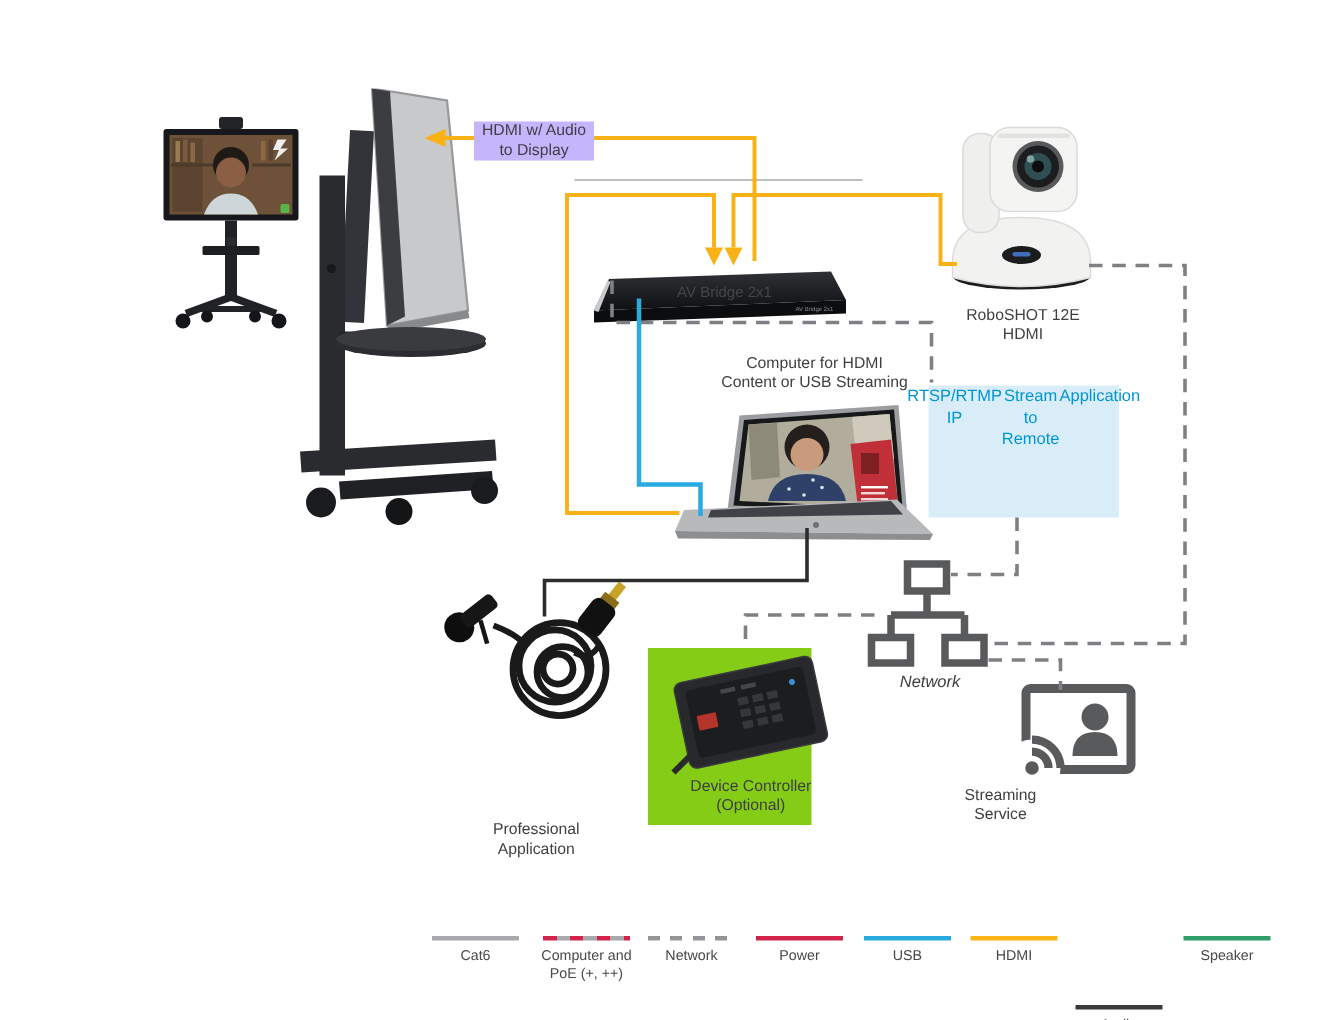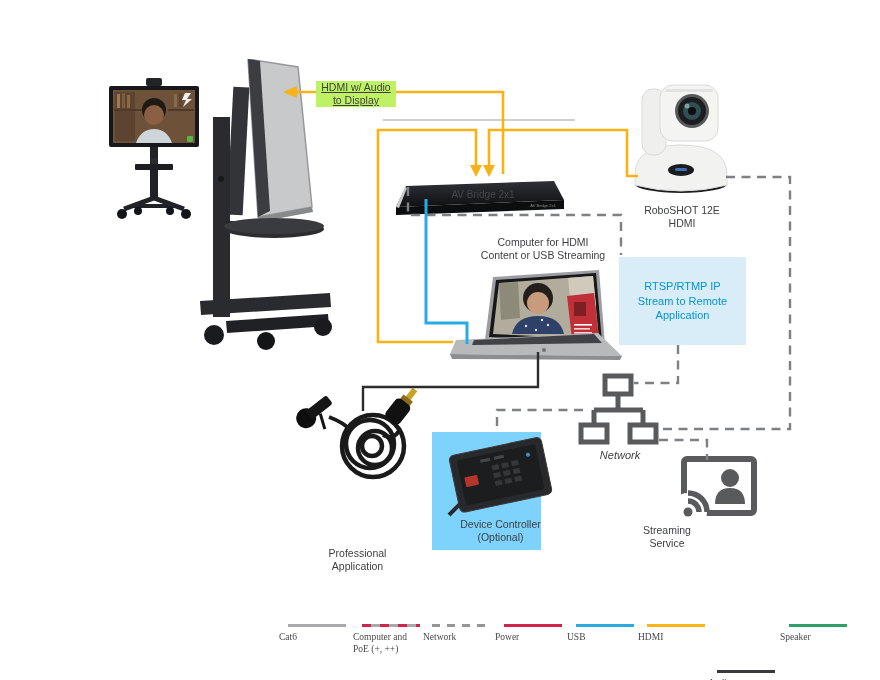--- a/index.html
+++ b/index.html
@@ -1,38 +1,38 @@
 <!DOCTYPE html>
 <html style="--c-hdmi: #F9B216; --c-usb: #29ABE2; --c-audio: #2D2D2E; --c-dash: #7E8083; --c-cat6: #BDBFC1; --c-power: #D2234A; --c-rtsp_bg: #D9EDF8; --c-rtsp_text: #0095D5; --c-cart_text: #4A3C9C; --c-label: #3E3F41;"><head>
 <meta charset="utf-8">
 <style>
   html,body{margin:0;padding:0;background:#ffffff;}
   #canvas{position:relative;width:880px;height:680px;background:#ffffff;overflow:hidden;
           font-family:"Liberation Sans",sans-serif;color:var(--c-label,#3e3f41);}
   .lbl{position:absolute;text-align:center;font-size:10.5px;line-height:13px;color:var(--c-label);}
-  .lbl.white-bg{background:#bef264;text-decoration:underline;}
+  .lbl.white-bg{background:#c4b5fd;}
   #lines-svg{position:absolute;left:0;top:0;z-index:5;pointer-events:none;}
   .ln-hdmi{stroke:var(--c-hdmi);stroke-width:2.6;fill:none;}
   .ar-hdmi{fill:var(--c-hdmi);}
   .ln-usb{stroke:var(--c-usb);stroke-width:3;fill:none;}
   .ln-audio{stroke:var(--c-audio);stroke-width:2.4;fill:none;}
   .ln-cat6{stroke:var(--c-cat6);stroke-width:1.3;fill:none;}
   .ln-dash{stroke:var(--c-dash);stroke-width:2.4;fill:none;stroke-dasharray:9 6.5;}
   .device{position:absolute;z-index:2;}
   .rtsp-box{position:absolute;left:619px;top:257px;width:127px;height:88px;z-index:2;
-            background:var(--c-rtsp_bg);display:flex;flex-direction:column;justify-content:center;
+            background:var(--c-rtsp_bg);display:flex;justify-content:center;
             text-align:center;font-size:11px;line-height:14.5px;color:var(--c-rtsp_text);}
   .controller-box{position:absolute;left:432px;top:432px;width:109px;height:118px;z-index:1;
-            background:#7dd3fc;}
+            background:#84cc16;}
   .cart-lbl{position:absolute;left:104px;top:221px;width:100px;text-align:center;z-index:3;
             font-weight:bold;font-size:11px;line-height:14px;color:var(--c-cart_text);}
   .net-lbl{position:absolute;left:580px;top:449px;width:80px;text-align:center;z-index:3;
            font-style:italic;font-size:11px;color:var(--c-label);}
   .legend{position:absolute;left:0;top:624px;width:880px;height:50px;z-index:3;}
-  .legend-item{position:absolute;top:0;width:76px;text-align:left;font-family:Liberation Serif, serif;}
+  .legend-item{position:absolute;top:0;width:76px;text-align:center;}
   .legend-line{height:3px;width:58px;margin:0 auto;}
   .legend-label{font-size:9.5px;line-height:11.5px;margin-top:5px;color:#48494b;}
   text{font-family:"Liberation Sans",sans-serif;}
 </style>
 </head>
 <body>
 
 <div id="canvas">
 
   <svg class="device" style="left:108px;top:78px;" width="92" height="142" viewBox="0 0 92 142">

